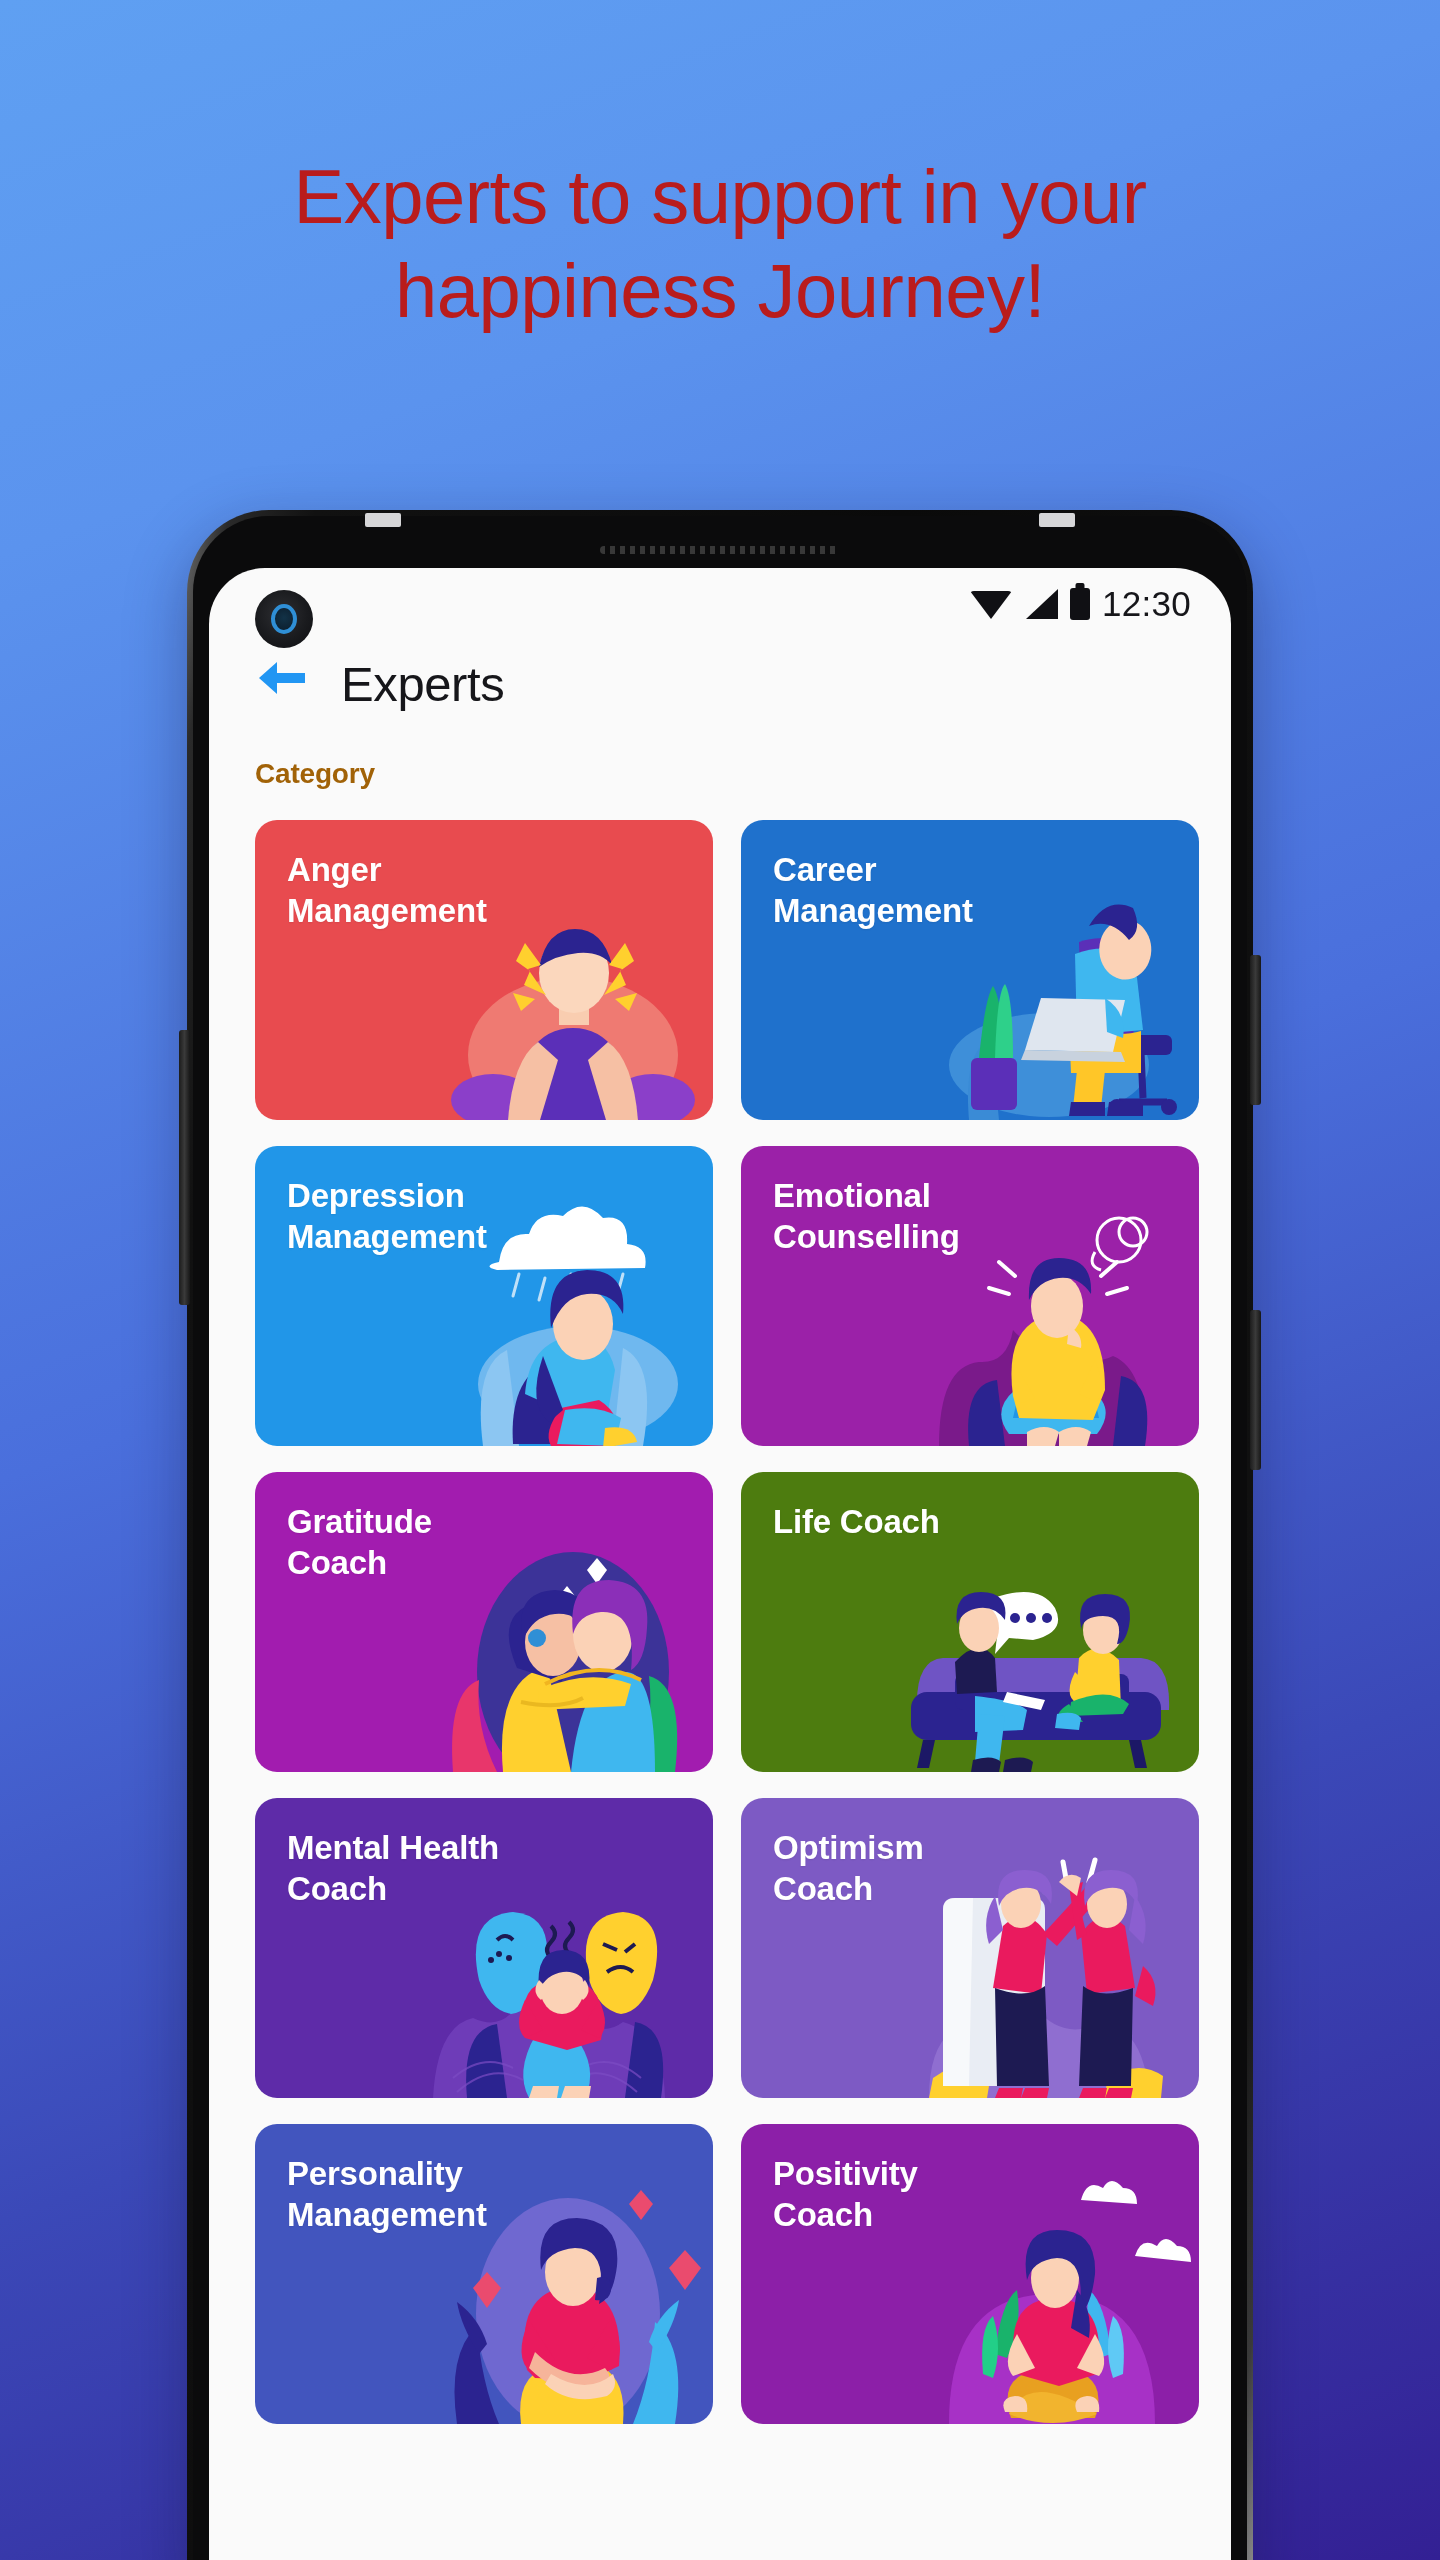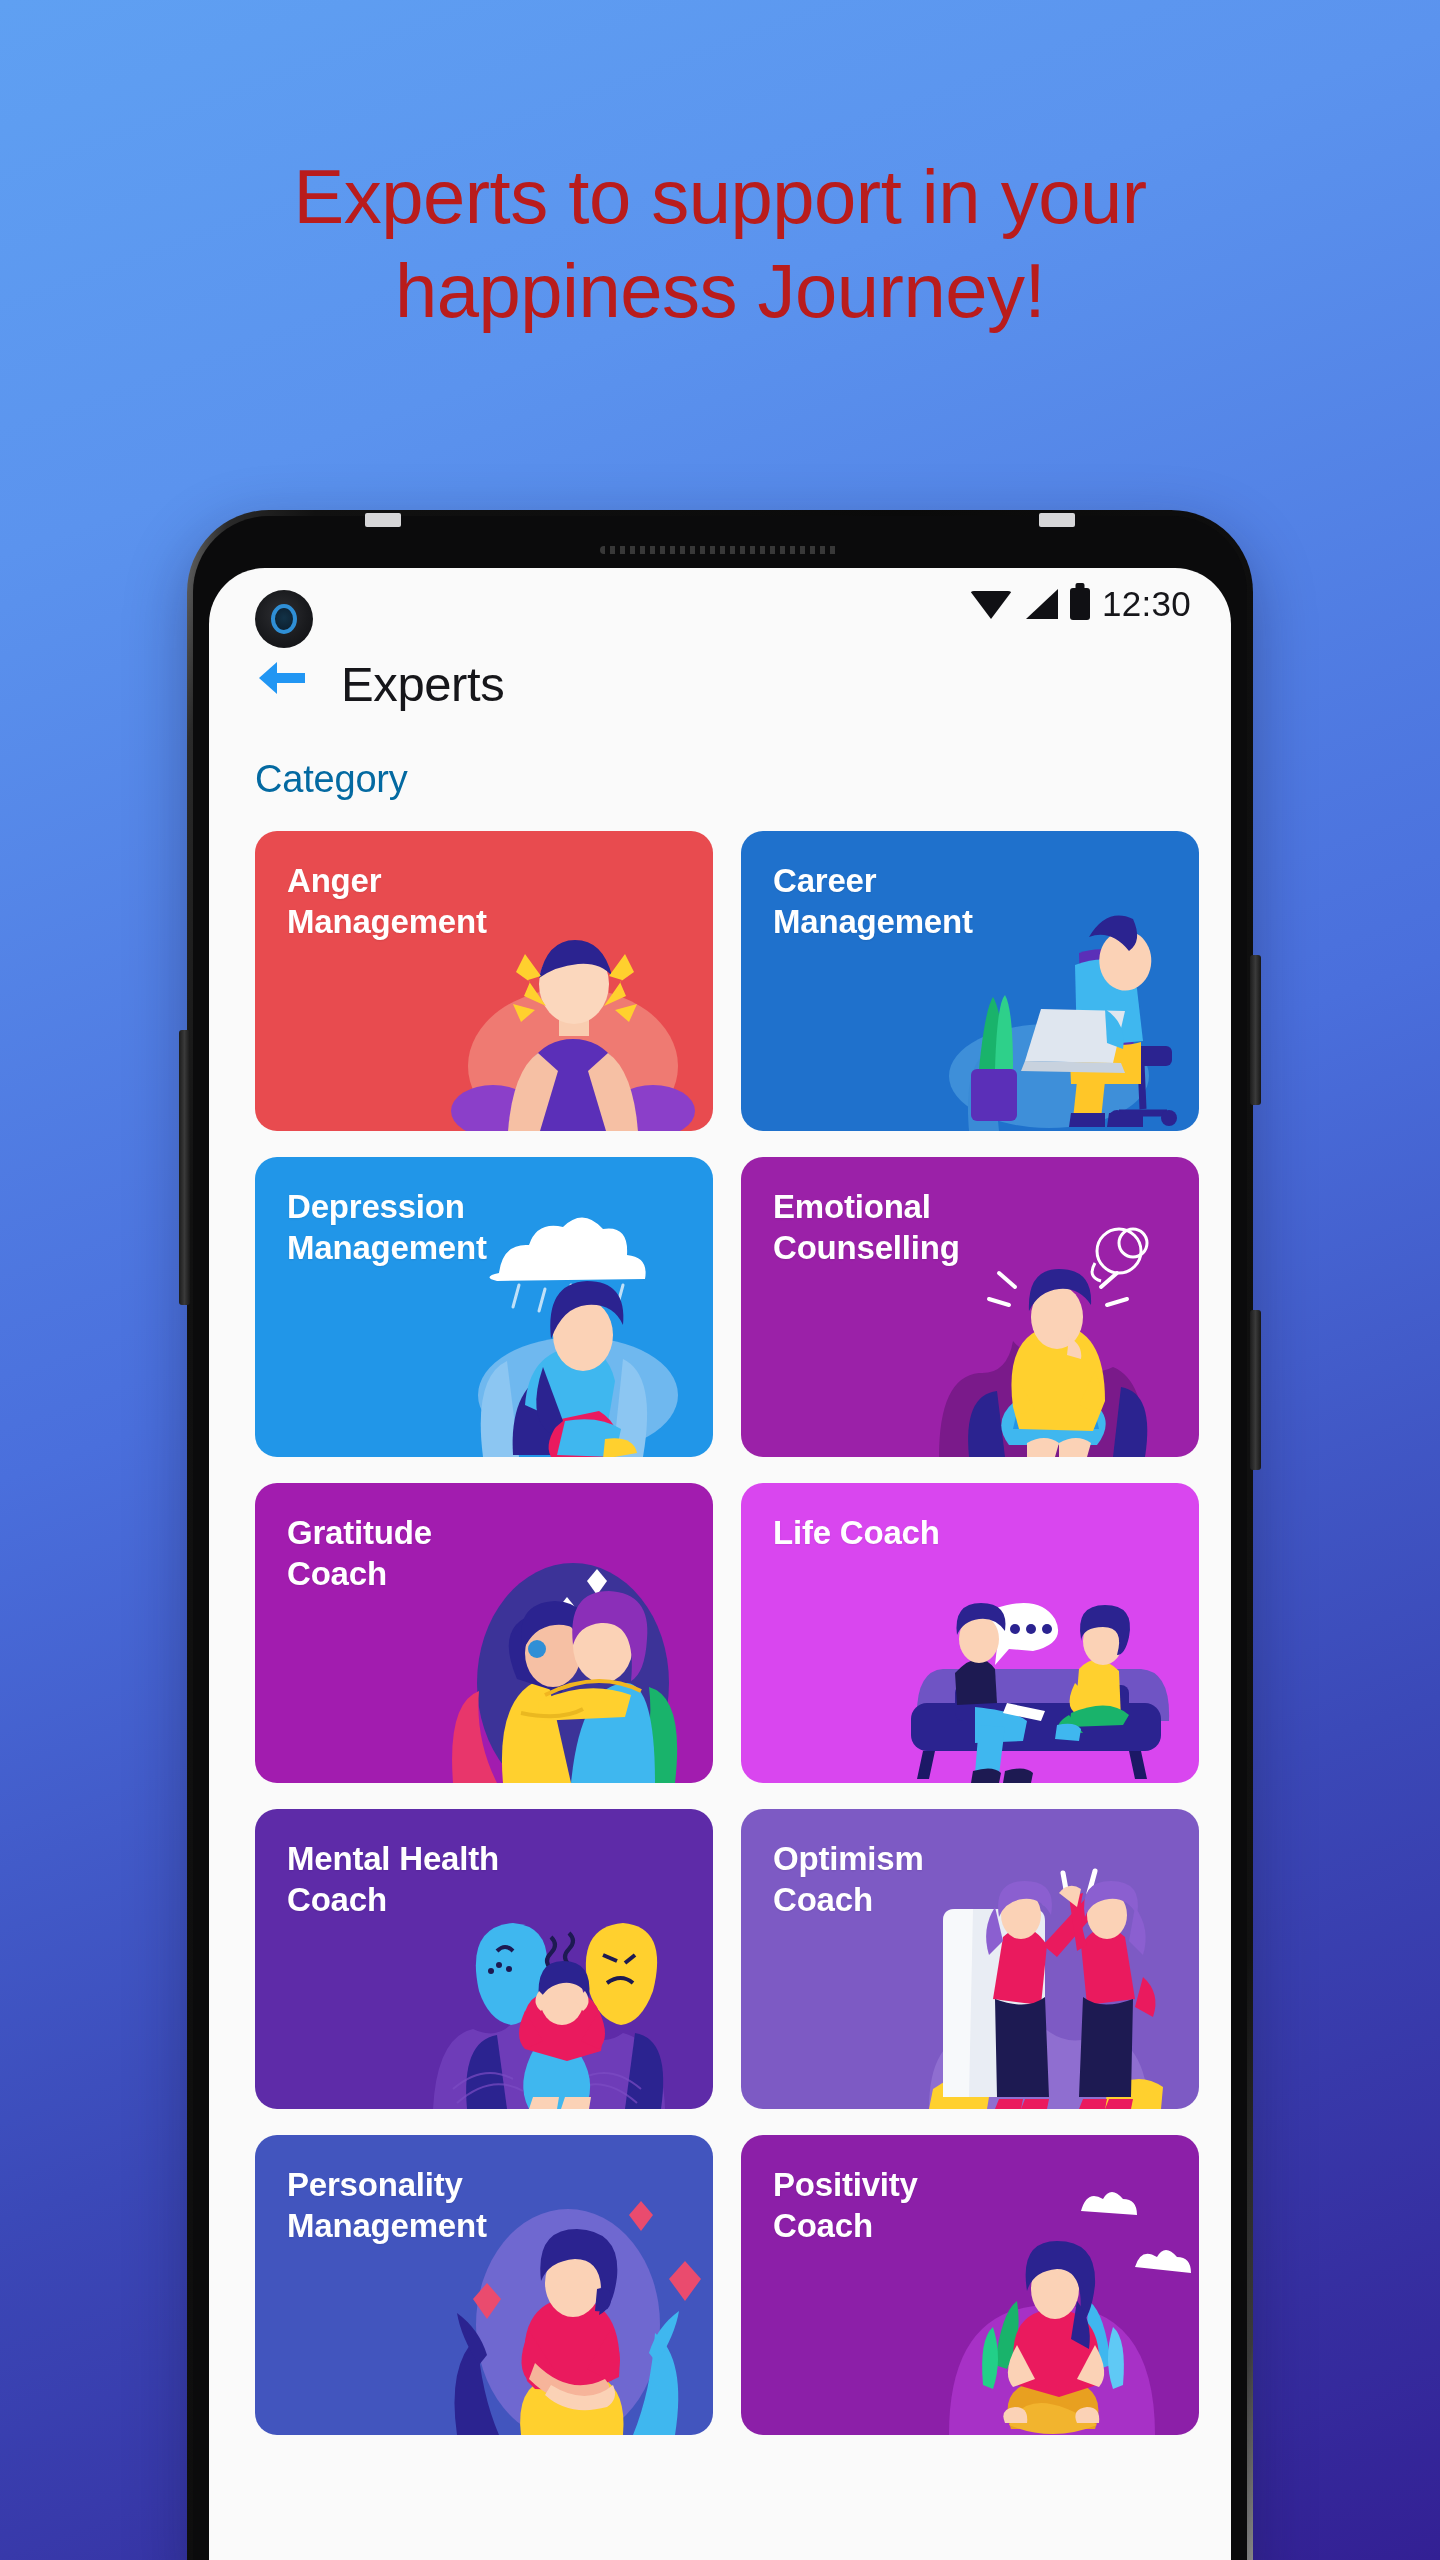--- a/index.html
+++ b/index.html
@@ -105,21 +105,21 @@
   .appbar {
     display:flex; align-items:flex-start; gap:34px;
     padding:26px 0 18px 46px;
   }
   .back-arrow { width:52px; height:44px; position:relative; cursor:pointer; }
   .back-arrow svg { display:block; }
   .appbar-title { font-size:49px; color:#16161a; letter-spacing:-0.4px; }
 
   .section-label {
     padding:28px 0 0 46px;
-    font-size:38px; font-weight:normal; color:#0369a1; letter-spacing:-0.2px;
+    font-size:28px; font-weight:bold; color:#a16207; letter-spacing:-0.2px;
   }
 
   .grid {
     display:grid; grid-template-columns:1fr 1fr;
     gap:26px 28px;
     padding:30px 32px 0 46px;
   }
   .card {
     position:relative; height:300px; border-radius:22px; overflow:hidden;
     cursor:pointer;
@@ -311,21 +311,21 @@
             <circle cx="124" cy="116" r="9" fill="#2f8fd6"></circle>
             <ellipse cx="190" cy="112" rx="30" ry="38" fill="#fbd2b6"></ellipse>
             <path d="M160 112 q-6-54 36-54 q42 2 38 48 q-2 34-16 42 q6-60-30-58 q-22 2-28 22z" fill="#8b2fb8"></path>
             <path d="M126 168 q48-22 92-6 l-6 22 -88 4z" fill="#ffd02e"></path>
             <path d="M132 162 q52-26 96-4" stroke="#f1b520" stroke-width="4" fill="none"></path>
             <path d="M108 180 q40 8 62-4" stroke="#eab820" stroke-width="4" fill="none"></path>
           </svg>
         </div>
       </div>
 
-      <div class="card" style="background:#d946ef">
+      <div class="card" style="background:#4d7c0f">
         <div class="card-title">Life Coach</div>
         <div class="art">
           <svg width="310" height="210" viewBox="0 0 310 210">
             <path d="M104 36 q46-16 62 10 q12 24-22 32 l-24-2 -14 16 2-18 q-20-16-4-38z" fill="#ffffff"></path>
             <circle cx="126" cy="56" r="5" fill="#2b2390"></circle>
             <circle cx="142" cy="56" r="5" fill="#2b2390"></circle>
             <circle cx="158" cy="56" r="5" fill="#2b2390"></circle>
             <path d="M28 148 q-2-50 26-52 l198 0 q30 2 28 52z" fill="#6f54c4"></path>
             <rect x="22" y="130" width="250" height="48" rx="16" fill="#2b2390"></rect>
             <path d="M34 178 l-6 28 12 0 6-28z M252 178 l6 28 -12 0 -6-28z" fill="#1c1866"></path>

